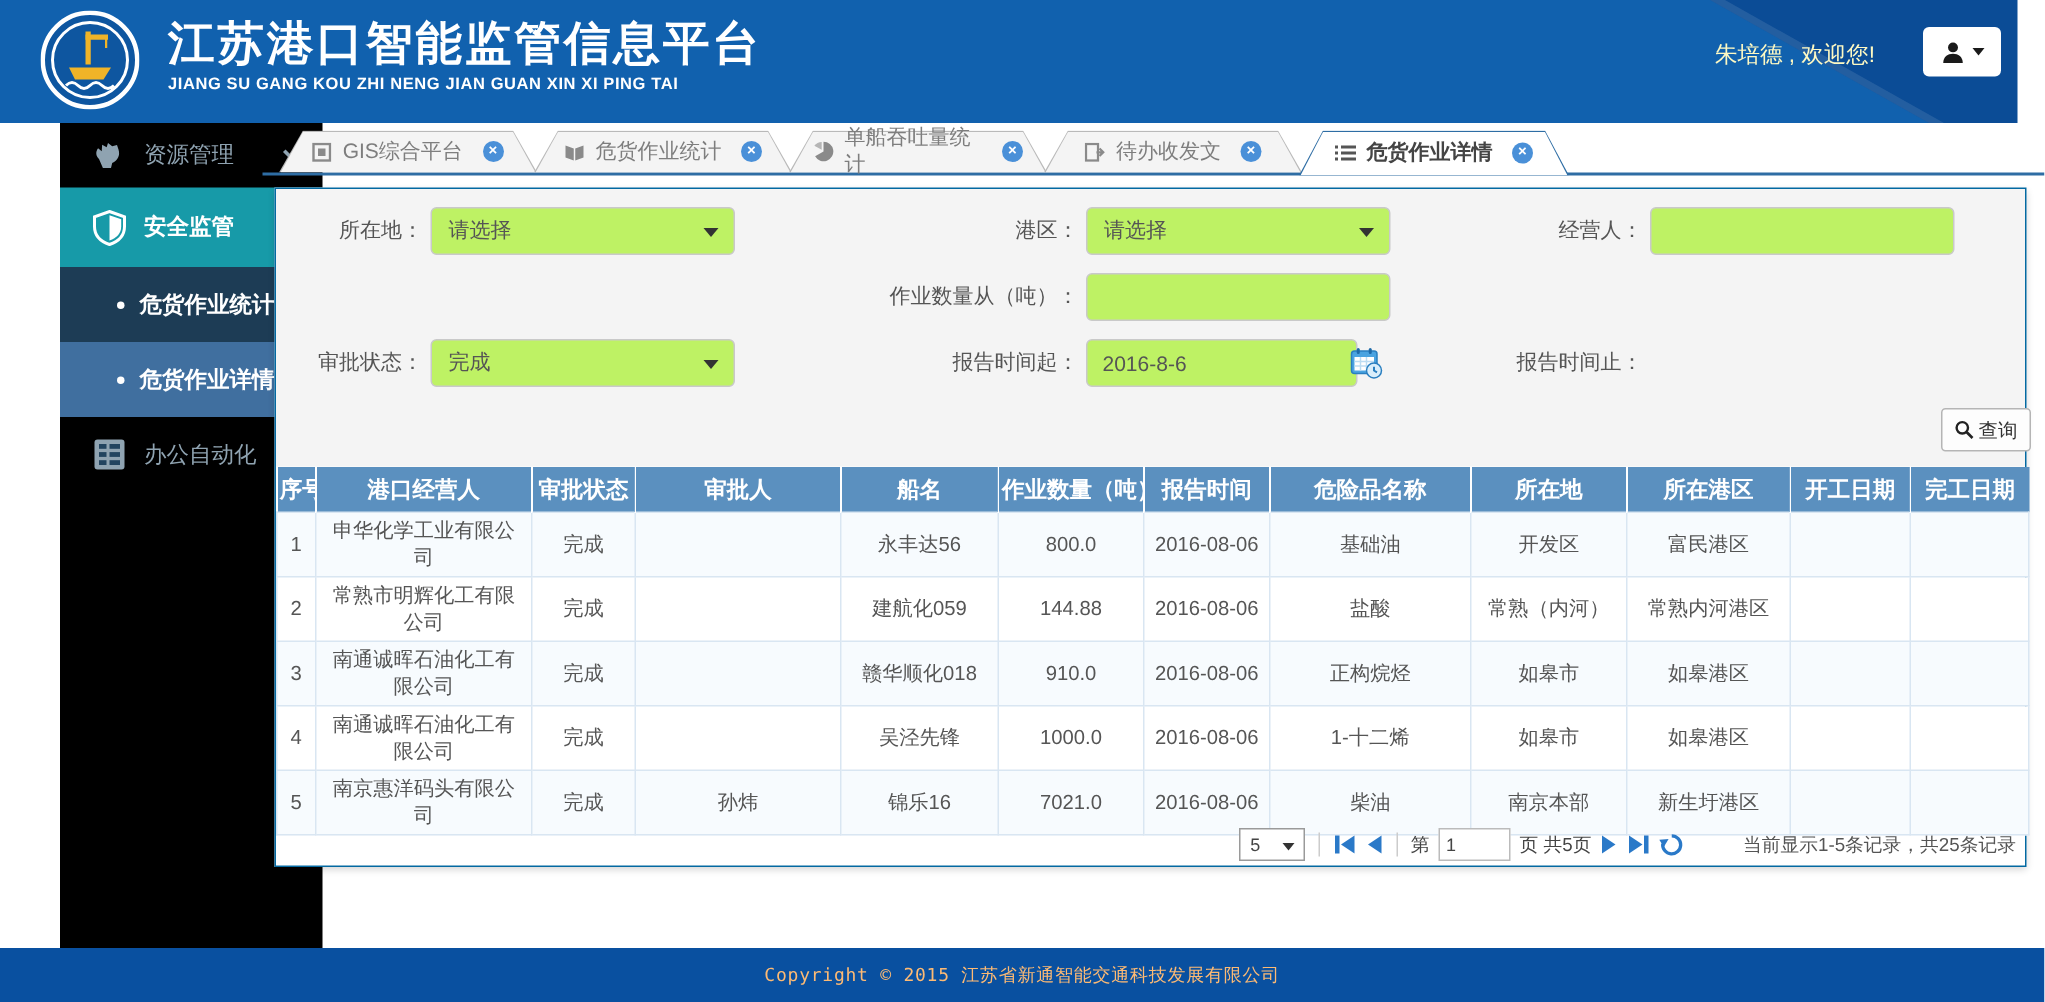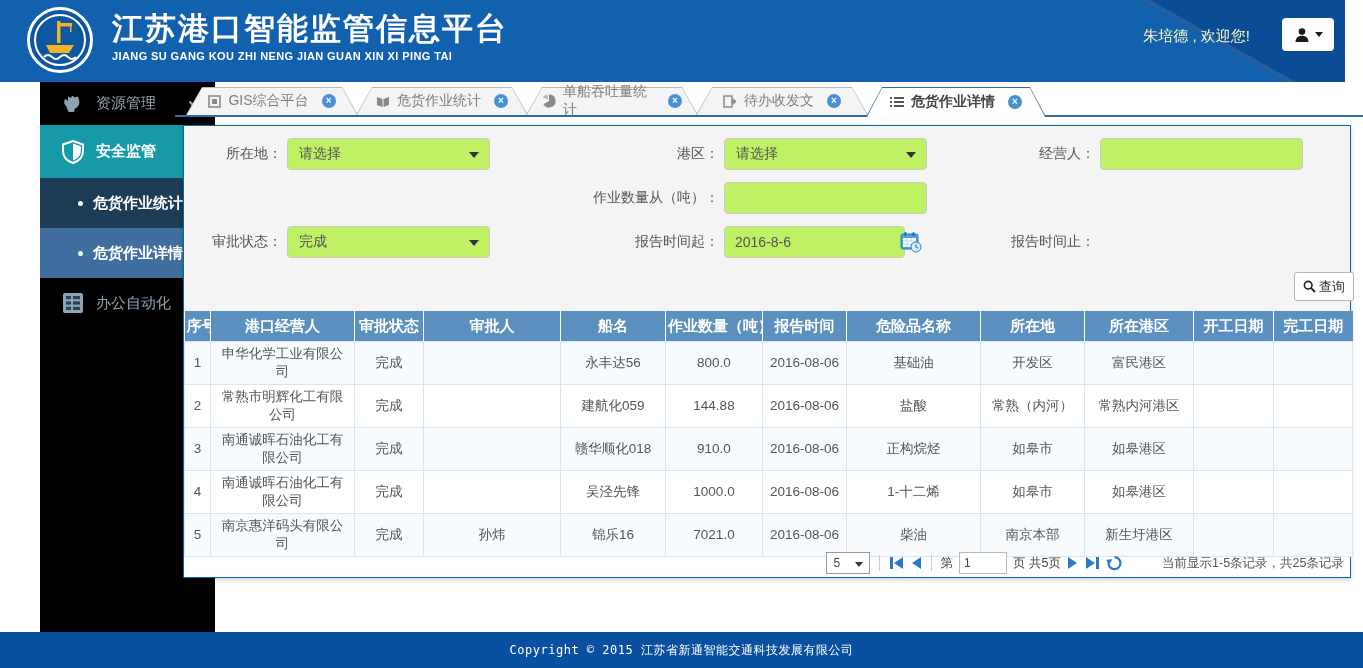--- a/index.html
+++ b/index.html
@@ -92,21 +92,21 @@
   .psize{width:44px;height:22px;border:1px solid #9a9a9a;background:#fff;display:flex;align-items:center;
     position:relative;padding-left:7px;box-sizing:border-box;font-size:12px;cursor:pointer;}
   .psize .scaret{right:6px;top:9px;border-left-width:4px;border-right-width:4px;border-top-width:5px;}
   .pdiv{width:1px;height:16px;background:#ccc;margin:0 3px;}
   .picon{display:flex;align-items:center;cursor:pointer;}
   .pinput{width:38px;height:20px;border:1px solid #bbb;font-size:12px;padding:0 4px;outline:none;
     font-family:"Liberation Sans",sans-serif;color:#444;}
   .psummary{margin-left:34px;color:#555;}
 
   
-  .footer{position:absolute;left:0;top:632px;width:1363px;height:36px;background:#0950a0;color:#ffffff;
+  .footer{position:absolute;left:0;top:632px;width:1363px;height:36px;background:#0950a0;color:#fdba74;
     display:flex;align-items:center;justify-content:center;font-size:12px;
     font-family:"DejaVu Sans Mono","Liberation Sans",sans-serif;letter-spacing:.5px;}
 </style>
 </head>
 <body>
 
 <div class="header">
   <div class="header-light"></div>
   <div class="header-stripe"></div>
   <div class="logo">

